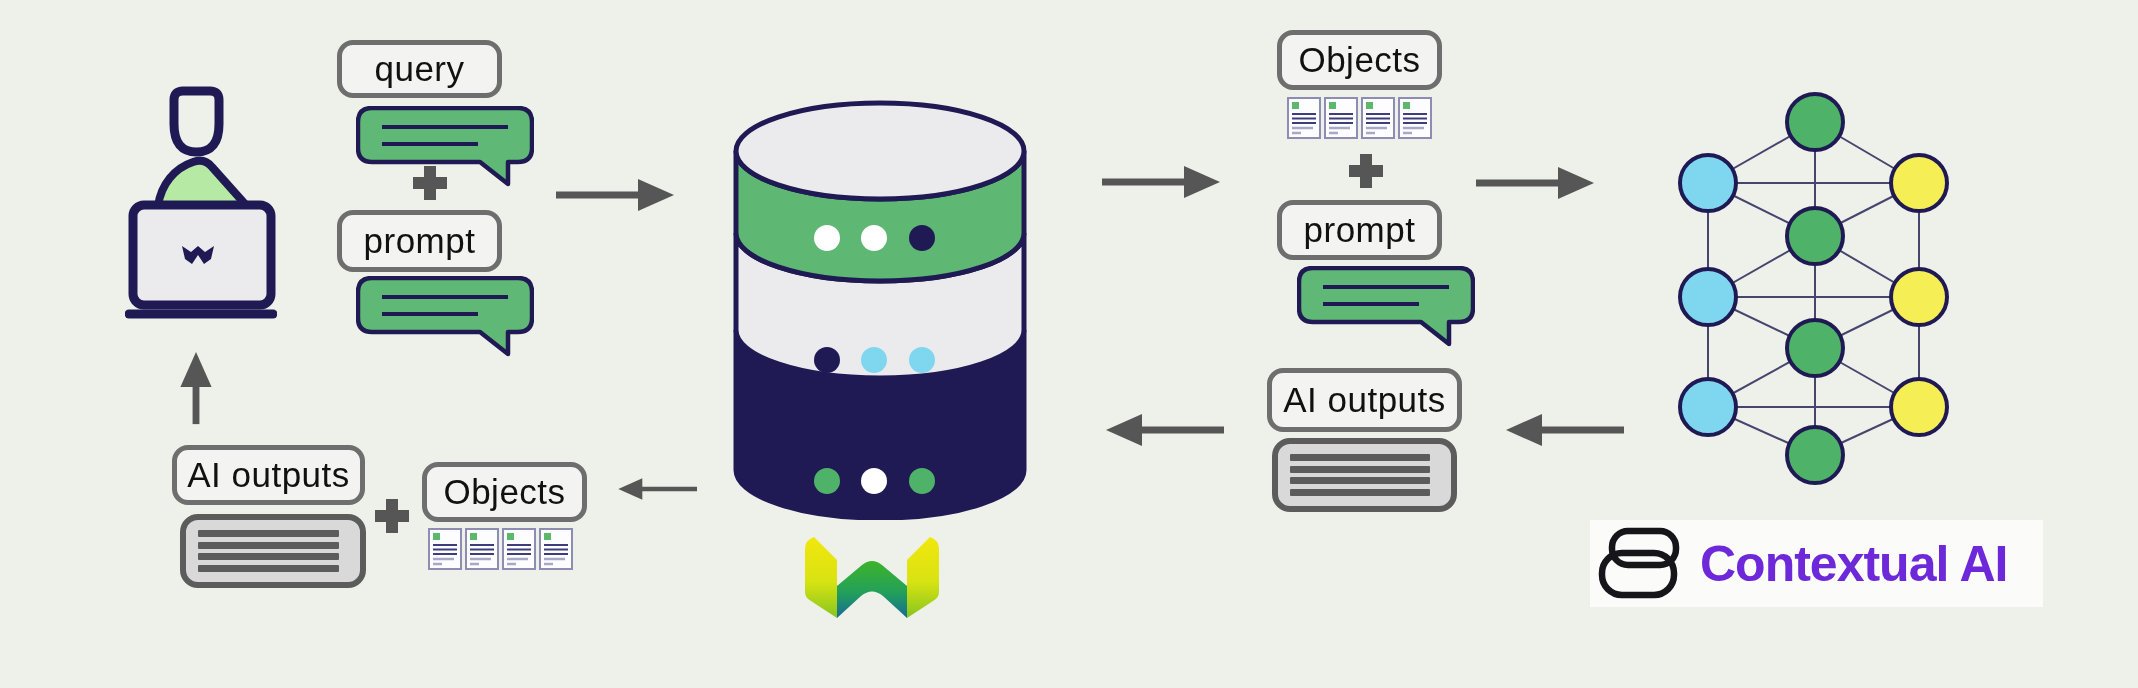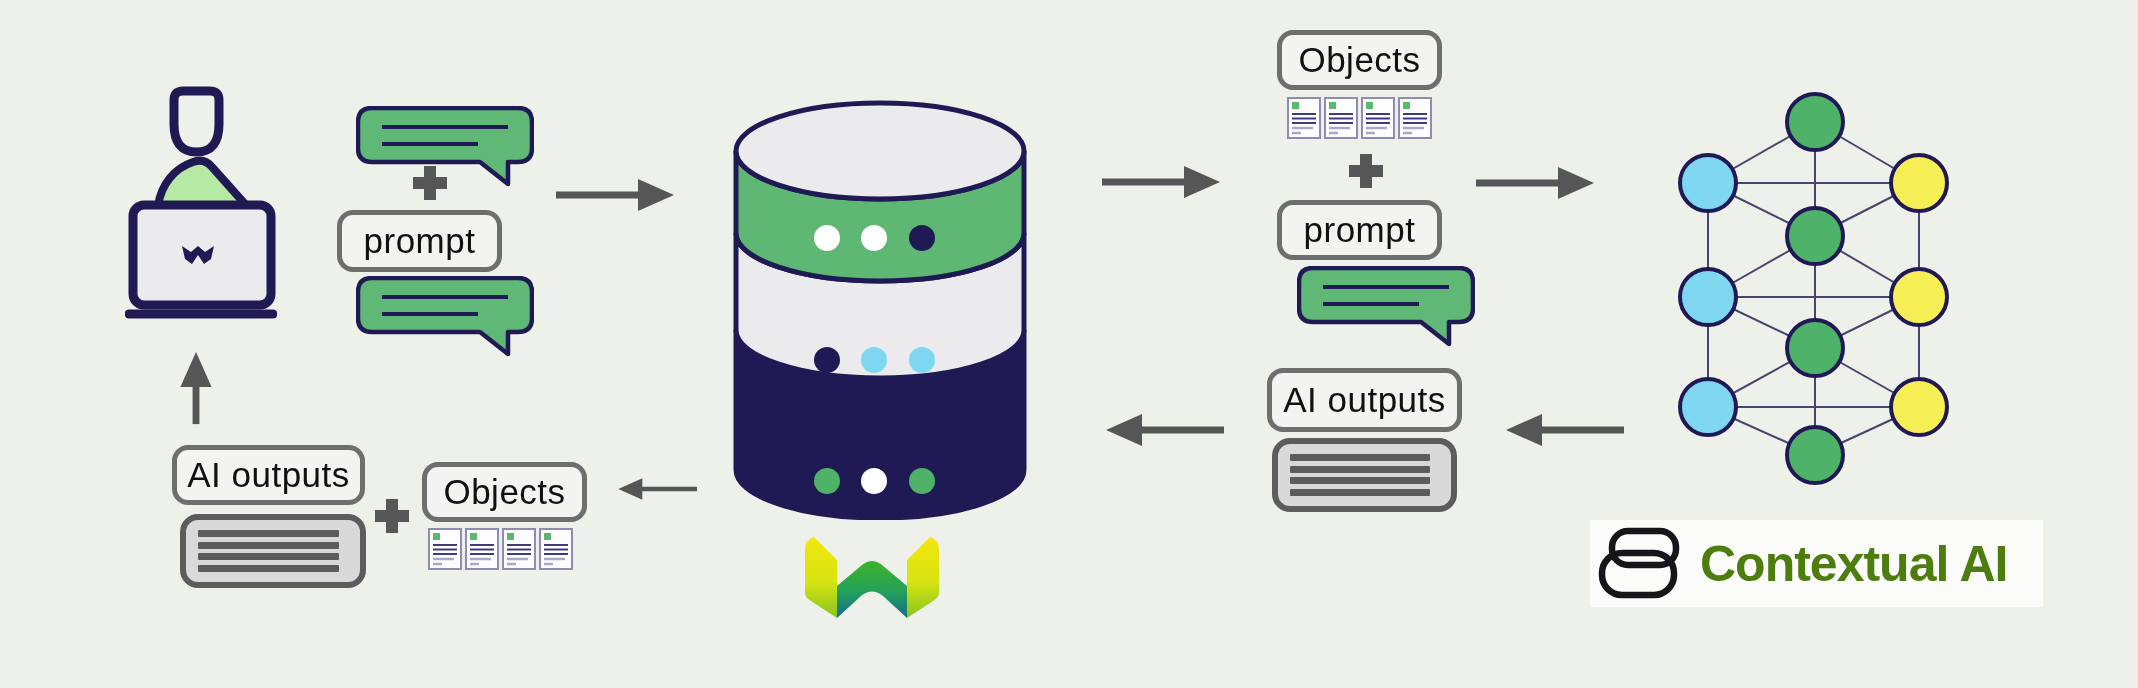--- a/index.html
+++ b/index.html
@@ -13,21 +13,21 @@
   .graybox{
     position:absolute;display:flex;flex-direction:column;justify-content:space-evenly;
     background:#d9d9d9;border:6px solid #5c5c5c;border-radius:18px;box-sizing:border-box;
     padding:6px 12px;
   }
   .graybox .tline{height:7px;width:94%;background:#5c5c5c;border-radius:1px;}
   .docrow{position:absolute;display:flex;gap:3px;}
   .ctx-panel{
     position:absolute;background:#fbfbfa;display:flex;align-items:center;
   }
-  .ctx-text{font-size:50px;font-weight:700;color:#4d7c0f;letter-spacing:-1px;margin-left:14px;}
+  .ctx-text{font-size:50px;font-weight:700;color:#6d28d9;letter-spacing:-1px;margin-left:14px;}
 </style>
 </head>
 <body>
 
 <svg width="0" height="0" style="position:absolute" aria-hidden="true">
   <defs>
     <g id="sym-plus">
       <path d="M13 2 H25 V13 H36 V25 H25 V36 H13 V25 H2 V13 H13 Z" fill="#565656"></path>
     </g>
     <g id="sym-arrow-r">
@@ -62,20 +62,21 @@
 <div class="canvas">
 
   <svg class="abs" style="left:125px;top:56px" width="152" height="266" viewBox="0 0 152 266">
     <path d="M49 44 Q49 35 58 35 L85 35 Q94 35 94 44 L94 68 Q94 96 71.5 96 Q49 96 49 68 Z" fill="#eef0ea" stroke="#201a54" stroke-width="9"></path>
     <path d="M33 150 C36 128 50 112 68 106 C76 103 82 105 87 111 L120 148 L122 151 Z" fill="#b5e9a4" stroke="#201a54" stroke-width="8" stroke-linejoin="round"></path>
     <rect x="8" y="149" width="138" height="100" rx="11" fill="#ebebee" stroke="#201a54" stroke-width="9"></rect>
     <path d="M57 190 L60 203 L67 208 L73 199 L79 208 L86 203 L89 190 L80 196 L73 190 L66 196 Z" fill="#201a54"></path>
     <line x1="4" y1="258" x2="148" y2="258" stroke="#201a54" stroke-width="9" stroke-linecap="round"></line>
   </svg>
 
+  <div class="label-box" style="left:337px;top:40px;width:165px;height:58px">query</div>
   <svg class="abs" style="left:356px;top:106px" width="178" height="82" viewBox="0 0 178 82">
       <use href="#sym-bubble"></use>
     </svg>
   <svg class="abs" style="left:411px;top:164px" width="38" height="38" viewBox="0 0 38 38">
       <use href="#sym-plus"></use>
     </svg>
   <div class="label-box" style="left:337px;top:210px;width:165px;height:62px">prompt</div>
   <svg class="abs" style="left:356px;top:276px" width="178" height="82" viewBox="0 0 178 82">
       <use href="#sym-bubble"></use>
     </svg>

